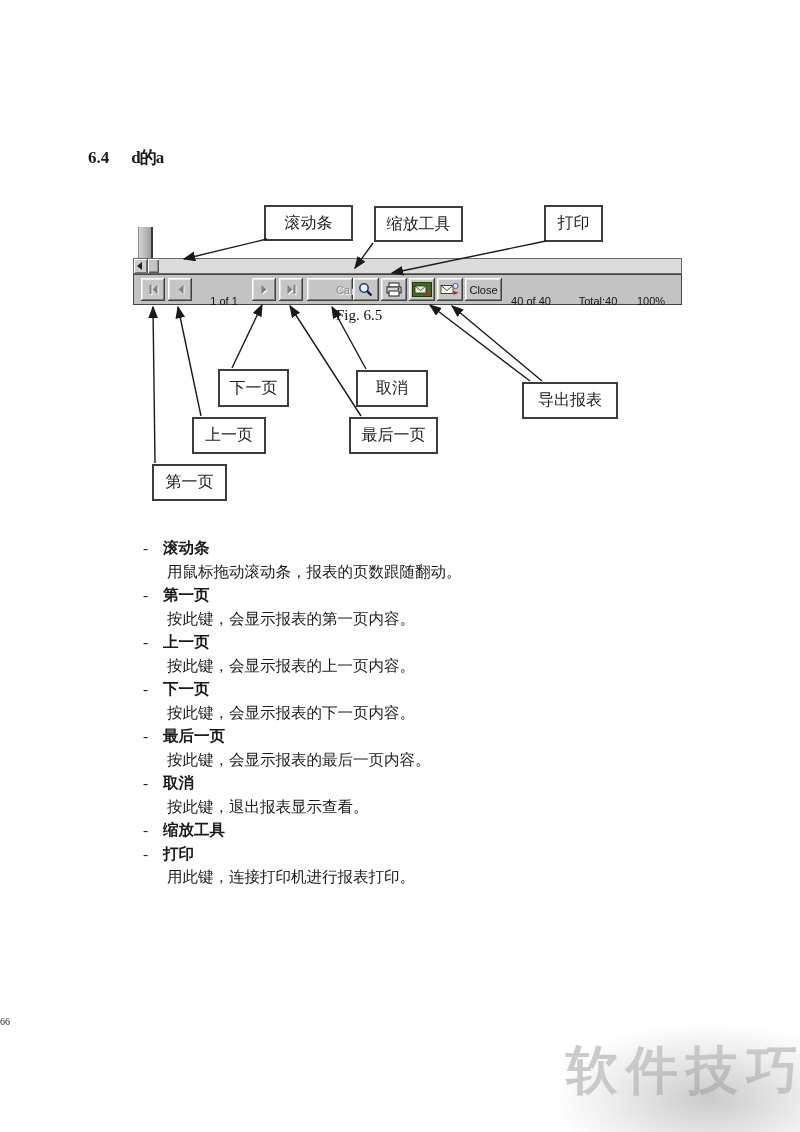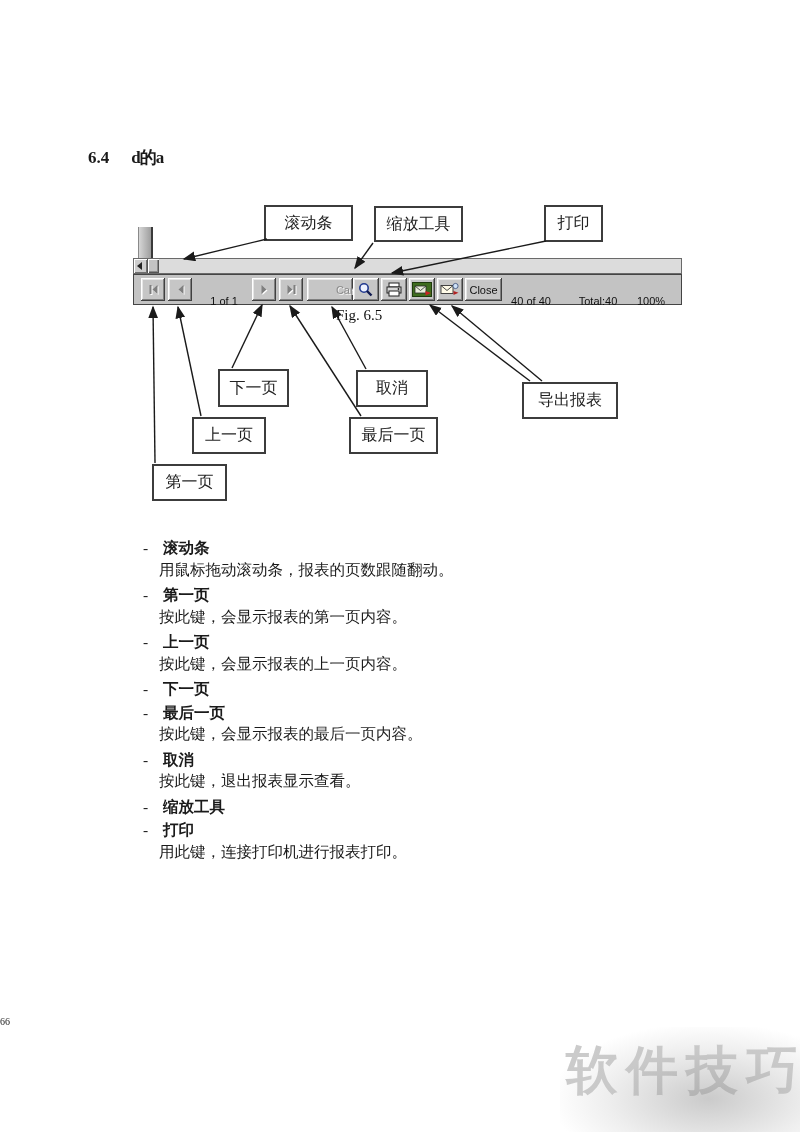--- a/index.html
+++ b/index.html
@@ -31,21 +31,21 @@
   .btn-text{font-family:"Liberation Sans","DejaVu Sans",sans-serif;font-size:11px;color:#111;}
   .btn-text.disabled{color:#8a8a8a;text-shadow:1px 1px 0 #f2f2f2;}
   .caption{position:absolute;left:336px;top:307px;font-size:15px;color:#111;}
   
   .arrows{position:absolute;left:0;top:0;pointer-events:none;}
   
   .dlist{position:absolute;left:143px;top:536px;width:540px;font-size:15.5px;line-height:23.5px;}
   .ditem .trow{display:flex;}
   .ditem .dash{width:20px;}
   .ditem .term{font-weight:bold;}
-  .ditem .desc{margin-left:16px;font-family:Liberation Mono, monospace;}
+  .ditem .desc{margin-left:24px;}
   .pageno{position:absolute;left:0;right:0;top:1016px;text-align:left;font-size:10px;color:#222;}
   .watermark{position:absolute;left:566px;top:1036px;font-size:52px;font-weight:600;
         color:rgba(185,185,185,0.75);letter-spacing:8px;white-space:nowrap;}
   .scanblob{position:absolute;right:-30px;bottom:-25px;width:270px;height:130px;
         background:radial-gradient(ellipse at 55% 55%, rgba(150,150,150,0.5), rgba(195,195,195,0.28) 48%, rgba(255,255,255,0) 75%);}
 </style>
 </head>
 <body>
 
 <div class="page">
@@ -203,20 +203,21 @@
           <span class="dash">-</span>
           <span class="term">上一页</span>
         </div>
       <div class="desc">按此键，会显示报表的上一页内容。</div>
     </div>
     <div class="ditem">
       <div class="trow">
           <span class="dash">-</span>
           <span class="term">下一页</span>
         </div>
+      <div class="desc">按此键，会显示报表的下一页内容。</div>
     </div>
     <div class="ditem">
       <div class="trow">
           <span class="dash">-</span>
           <span class="term">最后一页</span>
         </div>
       <div class="desc">按此键，会显示报表的最后一页内容。</div>
     </div>
     <div class="ditem">
       <div class="trow">

